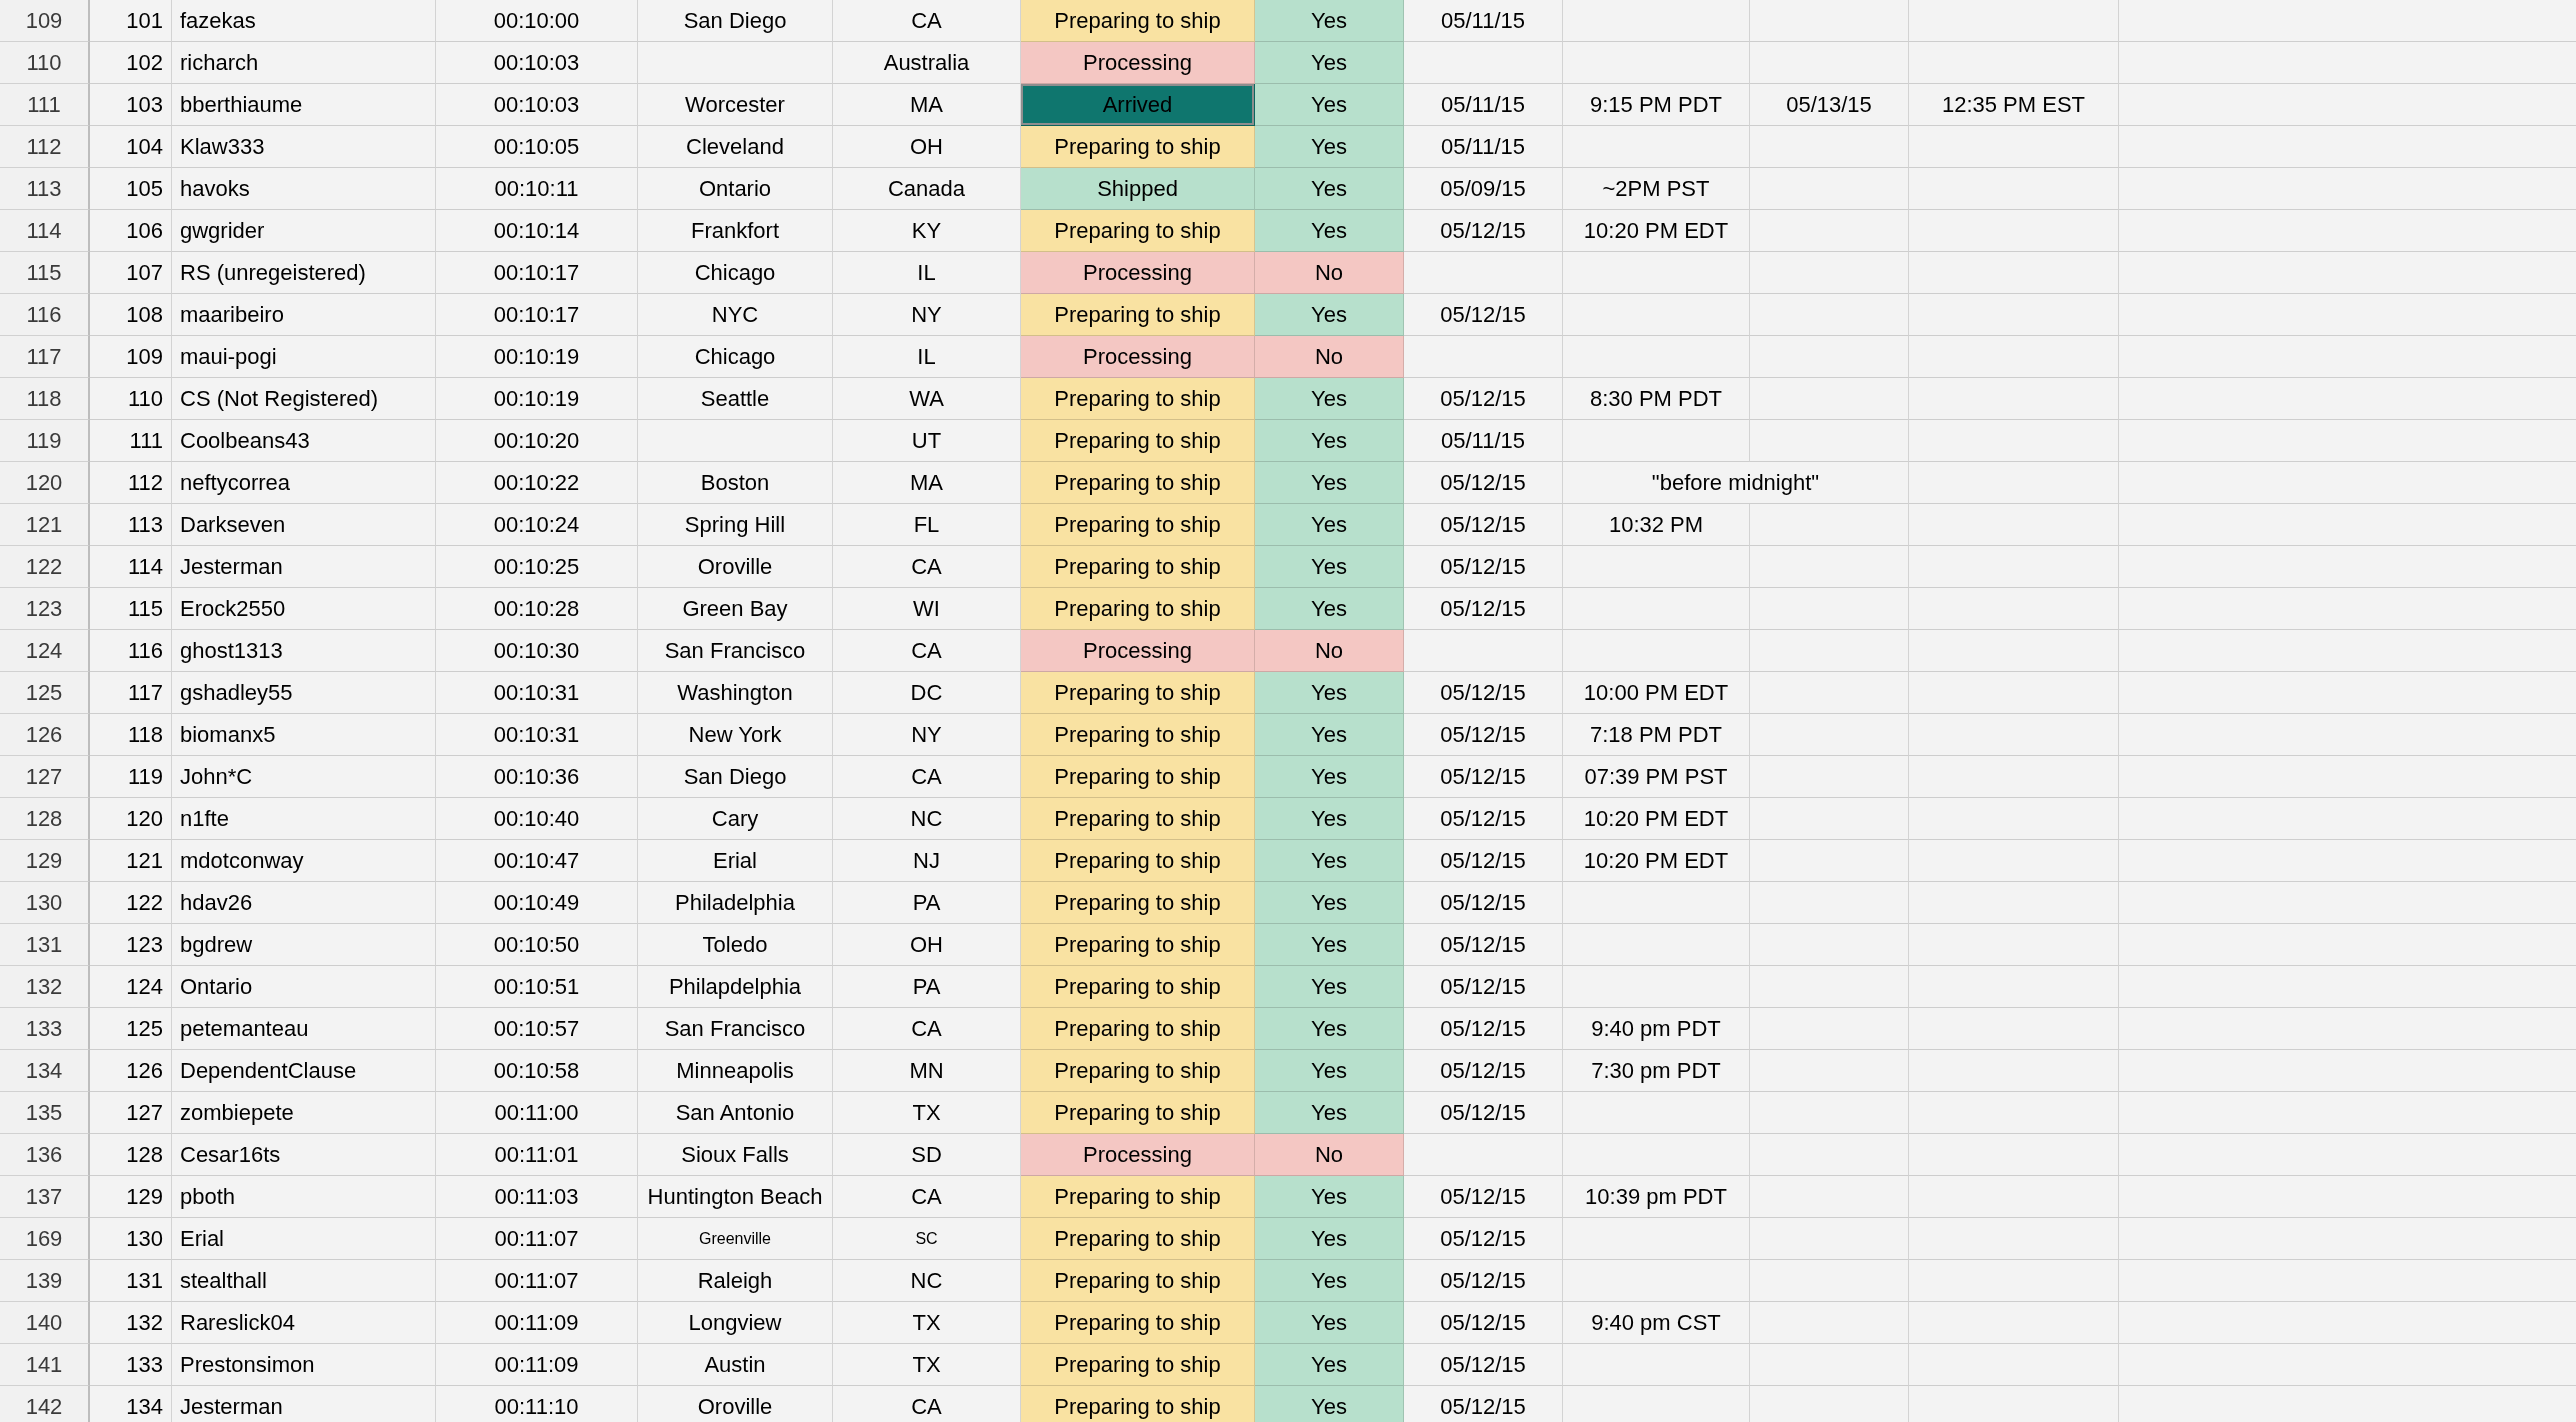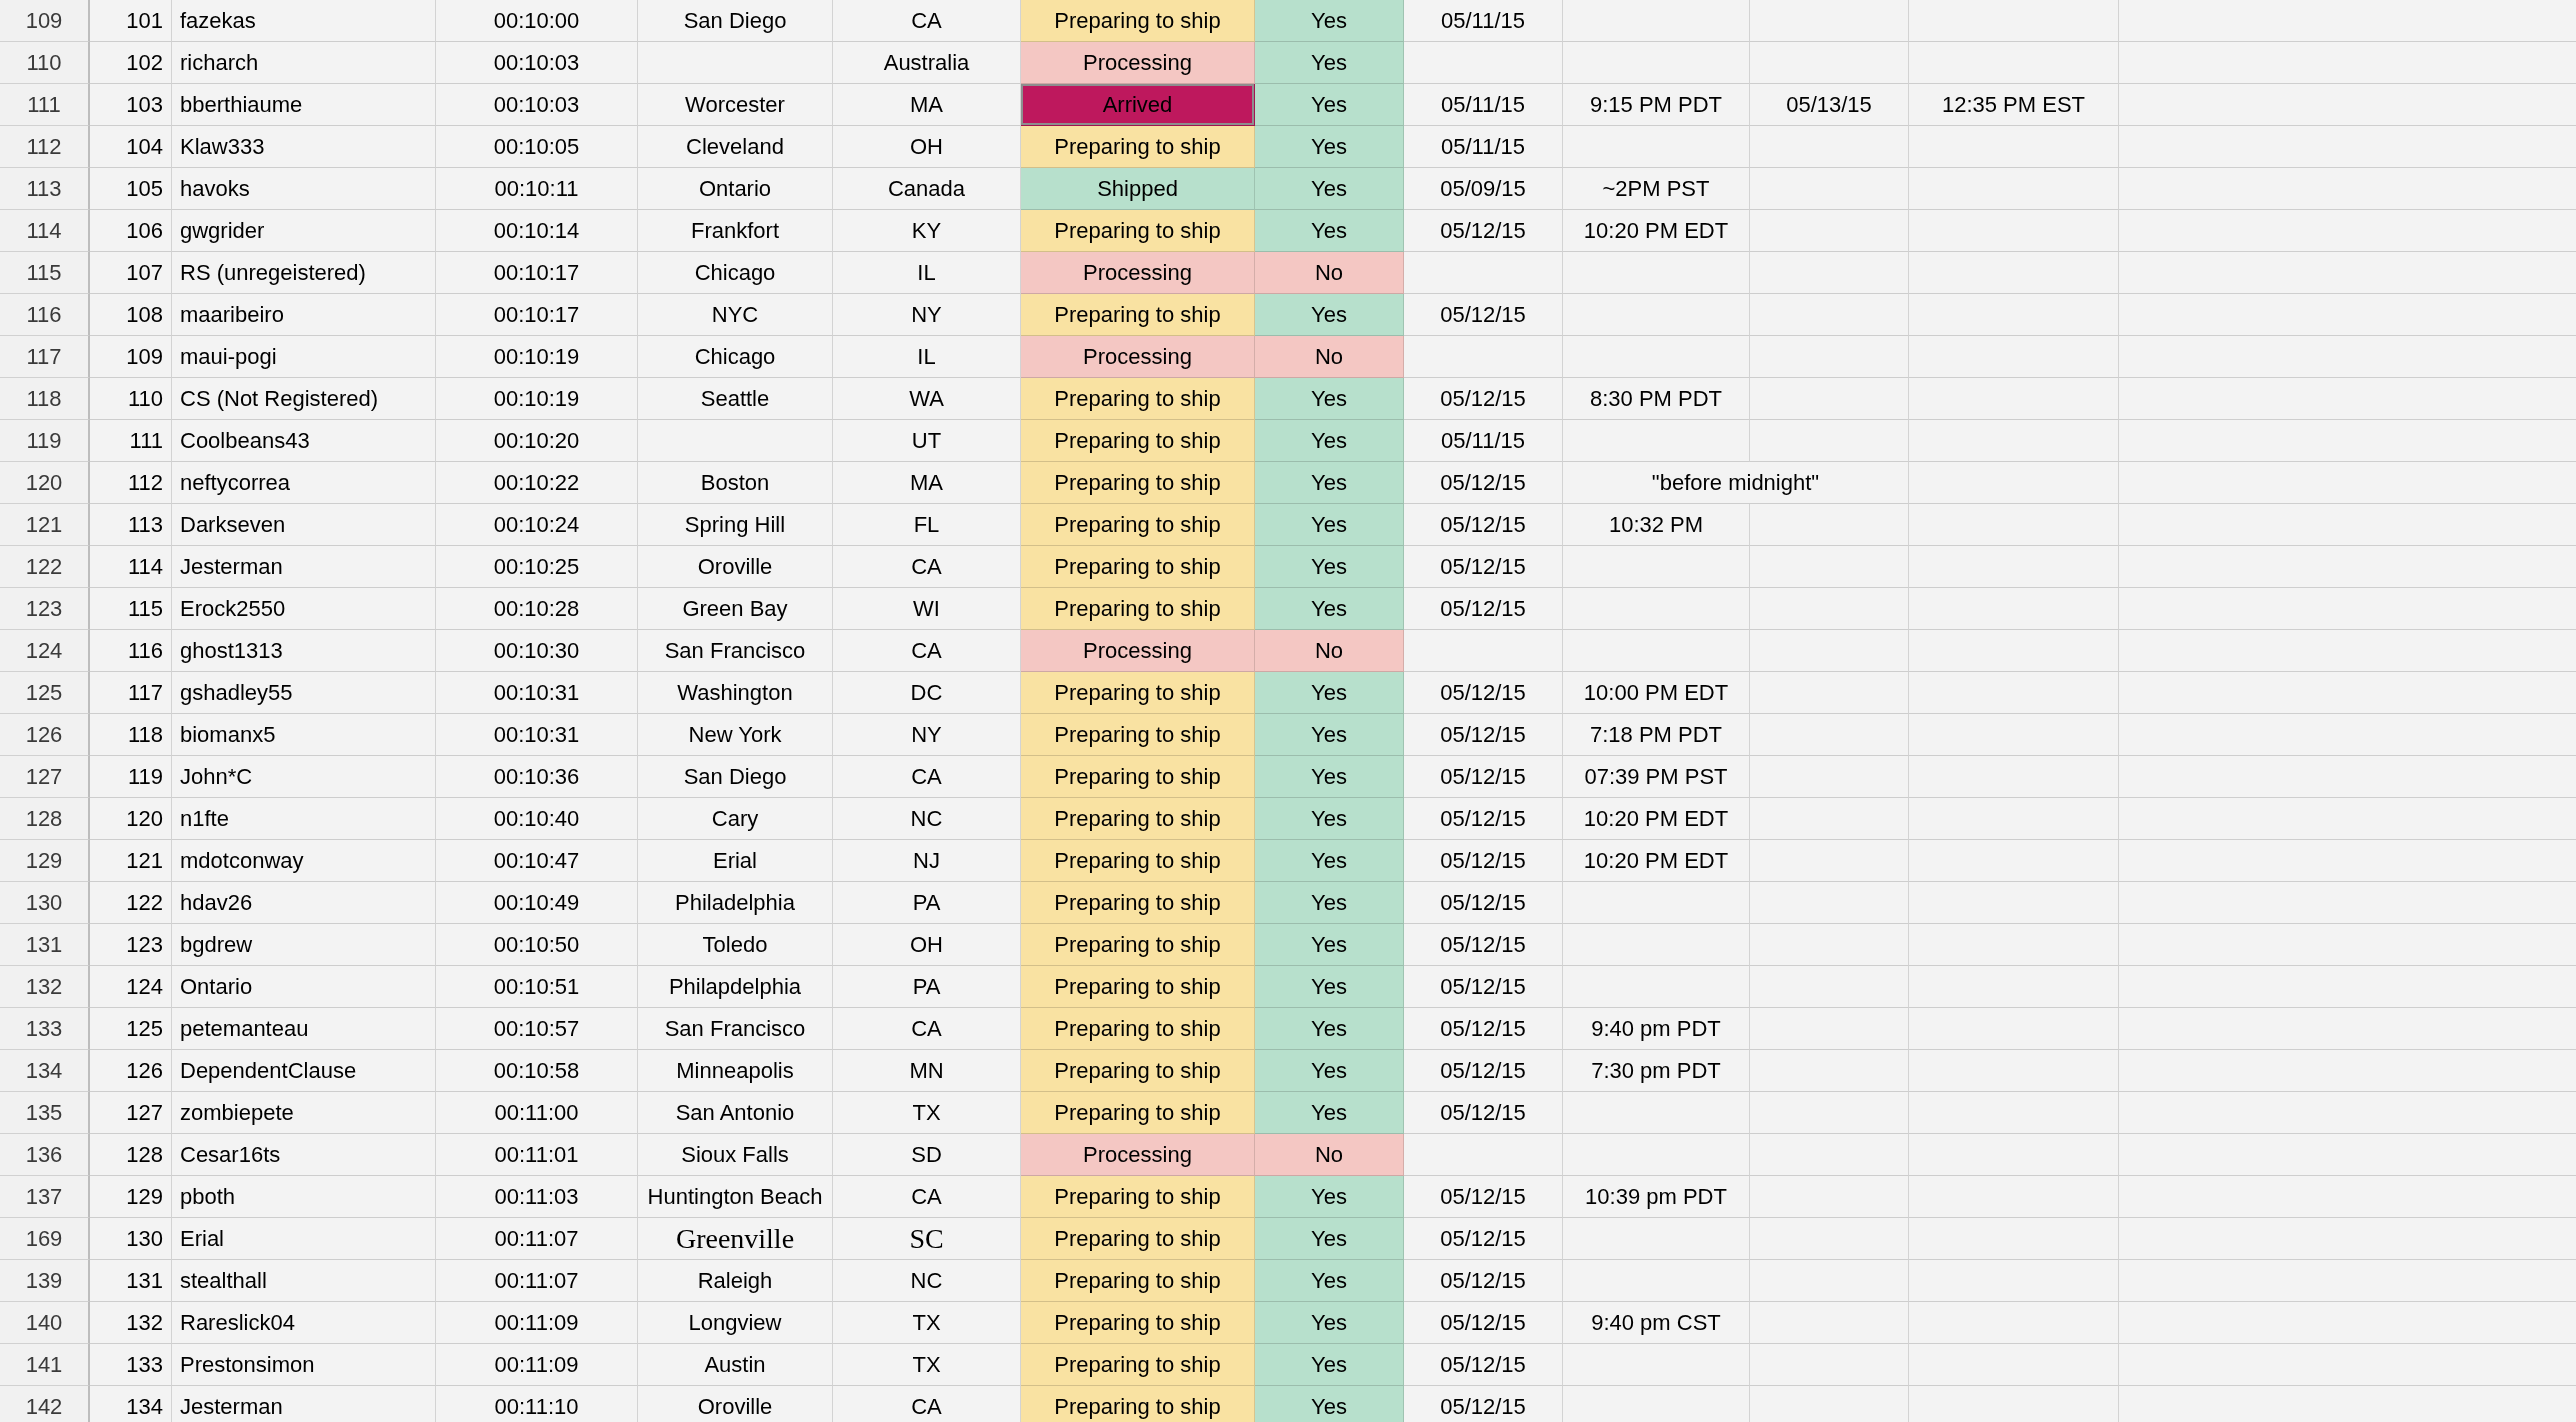--- a/index.html
+++ b/index.html
@@ -27,21 +27,21 @@
   }
   .c-n{
     background:#f1f1f1;color:#3a3a3a;
     border-right:2px solid #bdbdbd;
     border-bottom:1px solid rgba(0,0,0,0.13);
   }
   .c-id{justify-content:flex-end;padding-right:8px;}
   .c-user{justify-content:flex-start;padding-left:8px;}
   .c-note{border-right:none;}
   .sel{box-shadow:inset 0 0 0 2px #8e8e8e;}
-  .alt{font-family:Liberation Serif, serif;font-size:28px;}
+  .alt{font-family:Liberation Sans, sans-serif;font-size:16px;}
   .span2{grid-column:span 2;}
 </style>
 </head>
 <body>
 
 <div id="sheet" class="sheet">
     <div class="cell c-n">109</div>
     <div class="cell c-id">101</div>
     <div class="cell c-user">fazekas</div>
     <div class="cell c-t">00:10:00</div>
@@ -66,21 +66,21 @@
     <div class="cell c-t1"></div>
     <div class="cell c-d2"></div>
     <div class="cell c-t2"></div>
     <div class="cell c-note"></div>
     <div class="cell c-n">111</div>
     <div class="cell c-id">103</div>
     <div class="cell c-user">bberthiaume</div>
     <div class="cell c-t">00:10:03</div>
     <div class="cell c-city">Worcester</div>
     <div class="cell c-state">MA</div>
-    <div class="cell c-status sel" style="background: #be185d;">Arrived</div>
+    <div class="cell c-status sel" style="background: #0f766e;">Arrived</div>
     <div class="cell c-conf" style="background: rgb(183, 224, 204);">Yes</div>
     <div class="cell c-d1">05/11/15</div>
     <div class="cell c-t1">9:15 PM PDT</div>
     <div class="cell c-d2">05/13/15</div>
     <div class="cell c-t2">12:35 PM EST</div>
     <div class="cell c-note"></div>
     <div class="cell c-n">112</div>
     <div class="cell c-id">104</div>
     <div class="cell c-user">Klaw333</div>
     <div class="cell c-t">00:10:05</div>

